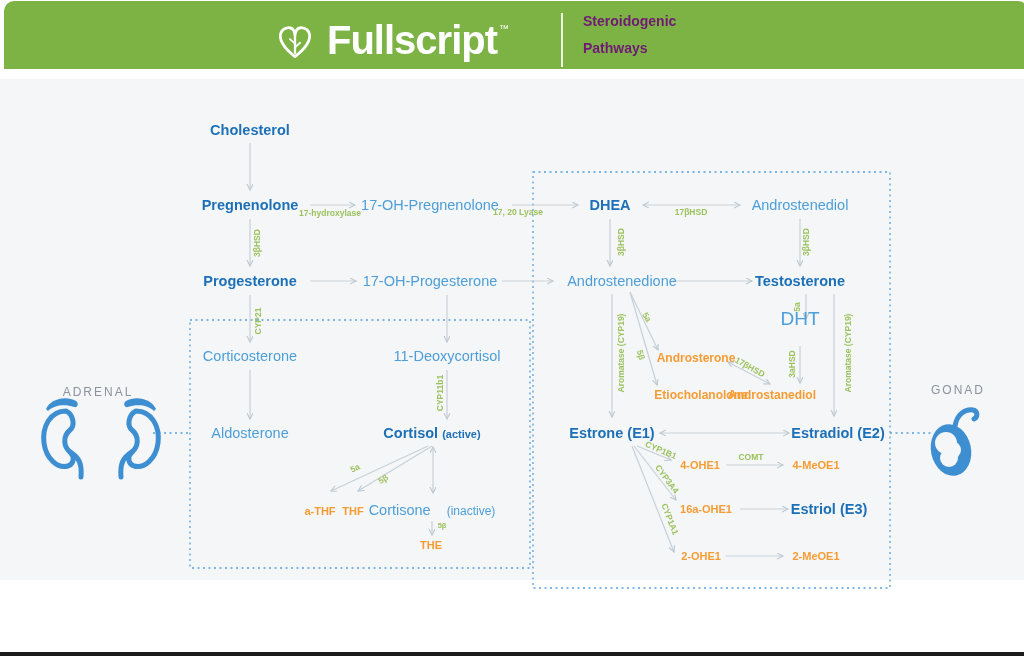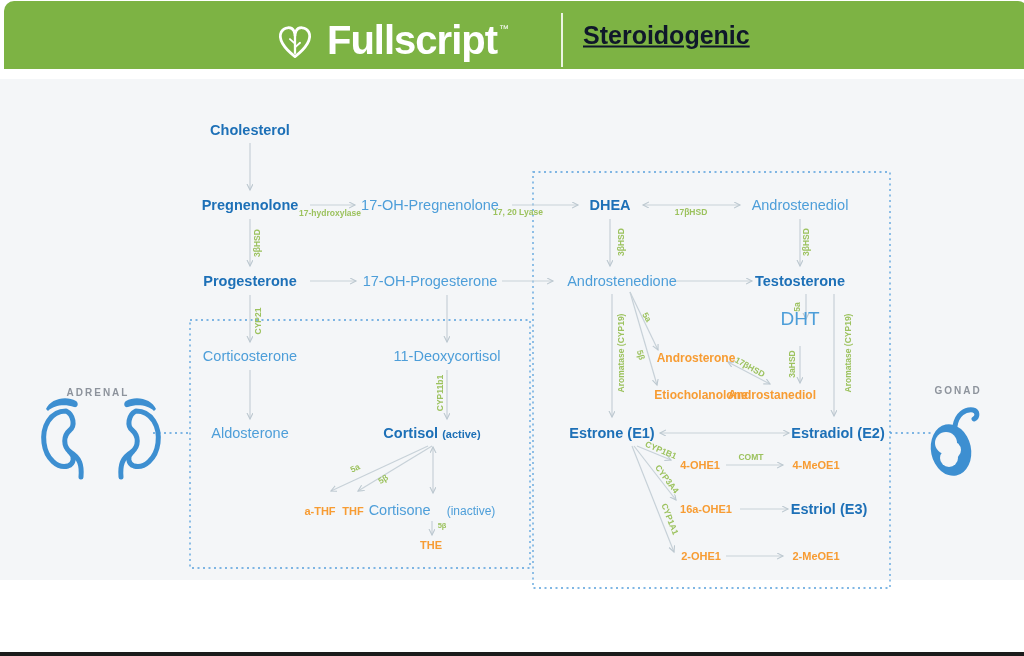--- a/index.html
+++ b/index.html
@@ -8,35 +8,35 @@
         font-family:"Liberation Sans","DejaVu Sans",sans-serif;}
   
   .header{position:absolute;left:4px;top:1px;width:1024px;height:68px;background:#7db344;
           border-radius:10px 10px 0 0;display:flex;align-items:center;}
   .brand{position:absolute;left:268px;top:0;height:78px;display:flex;align-items:center;}
   .brand svg{display:block;}
   .brand-text{color:#ffffff;font-weight:bold;font-size:40px;letter-spacing:-1px;margin-left:9px;}
   .tm{color:#ffffff;font-size:10px;vertical-align:top;position:relative;top:-12px;margin-left:2px;}
   .hdr-divider{position:absolute;left:557px;top:12px;width:2px;height:54px;background:rgba(255,255,255,.85);}
   .doc-title{position:absolute;left:579px;top:50%;transform:translateY(-50%);
-             color:#0f172a;font-weight:bold;font-size:25px;line-height:27px;text-decoration:underline;}
+             color:#701a75;font-weight:bold;font-size:14px;line-height:27px;}
   
   .canvas{position:absolute;left:0;top:79px;width:1024px;height:501px;background:#f4f6f8;}
   .wires{position:absolute;left:0;top:0;}
   .lbl{position:absolute;transform:translate(-50%,-50%);white-space:nowrap;}
   .dark{color:#1d70b7;font-weight:bold;font-size:14.5px;}
   .light{color:#4d9ed9;font-size:14.5px;}
   .big{font-size:19px;}
   .orange{color:#f79c33;font-weight:bold;font-size:12px;}
   .sm-orange{color:#f79c33;font-weight:bold;font-size:11px;}
   .suffix-b{color:#1d70b7;font-weight:bold;font-size:11px;margin-left:4px;}
   .suffix-l{color:#4d9ed9;font-size:12px;margin-left:16px;}
   .enzyme{color:#9cc25e;font-size:8.5px;font-weight:bold;}
   .enzyme.tiny{font-size:7.5px;}
-  .organ-label{color:#8d939c;font-weight:bold;font-size:10px;letter-spacing:2px;}
+  .organ-label{color:#8d939c;font-weight:normal;font-size:12px;letter-spacing:2px;}
   .bottom-strip{position:absolute;left:0;top:652px;width:1024px;height:4px;background:#1b1b1b;}
 </style>
 </head>
 <body>
 
 <div class="page">
 
   <header class="header">
     <div class="brand">
       <svg width="46" height="46" viewBox="0 0 100 100">
@@ -44,20 +44,21 @@
         <path d="M50,40 L50,78" stroke="#ffffff" stroke-width="5" stroke-linecap="round"></path>
         <path d="M50,58 L39,48" stroke="#ffffff" stroke-width="4" stroke-linecap="round"></path>
         <path d="M50,66 L61,56" stroke="#ffffff" stroke-width="4" stroke-linecap="round"></path>
       </svg>
       <span class="brand-text">Fullscript</span>
       <span class="tm">™</span>
     </div>
     <div class="hdr-divider"></div>
     <div class="doc-title">
       <div>Steroidogenic</div>
+      <div>Pathways</div>
     </div>
   </header>
 
   <main class="canvas">
 
     <svg class="wires" width="1024" height="573" viewBox="0 0 1024 573">
       <defs>
         <marker id="arr" markerWidth="9" markerHeight="9" refX="6" refY="3" orient="auto-start-reverse" markerUnits="userSpaceOnUse">
           <path d="M0,0 L6,3 L0,6" fill="none" stroke="#bcc8d0" stroke-width="1.1"></path>
         </marker>

